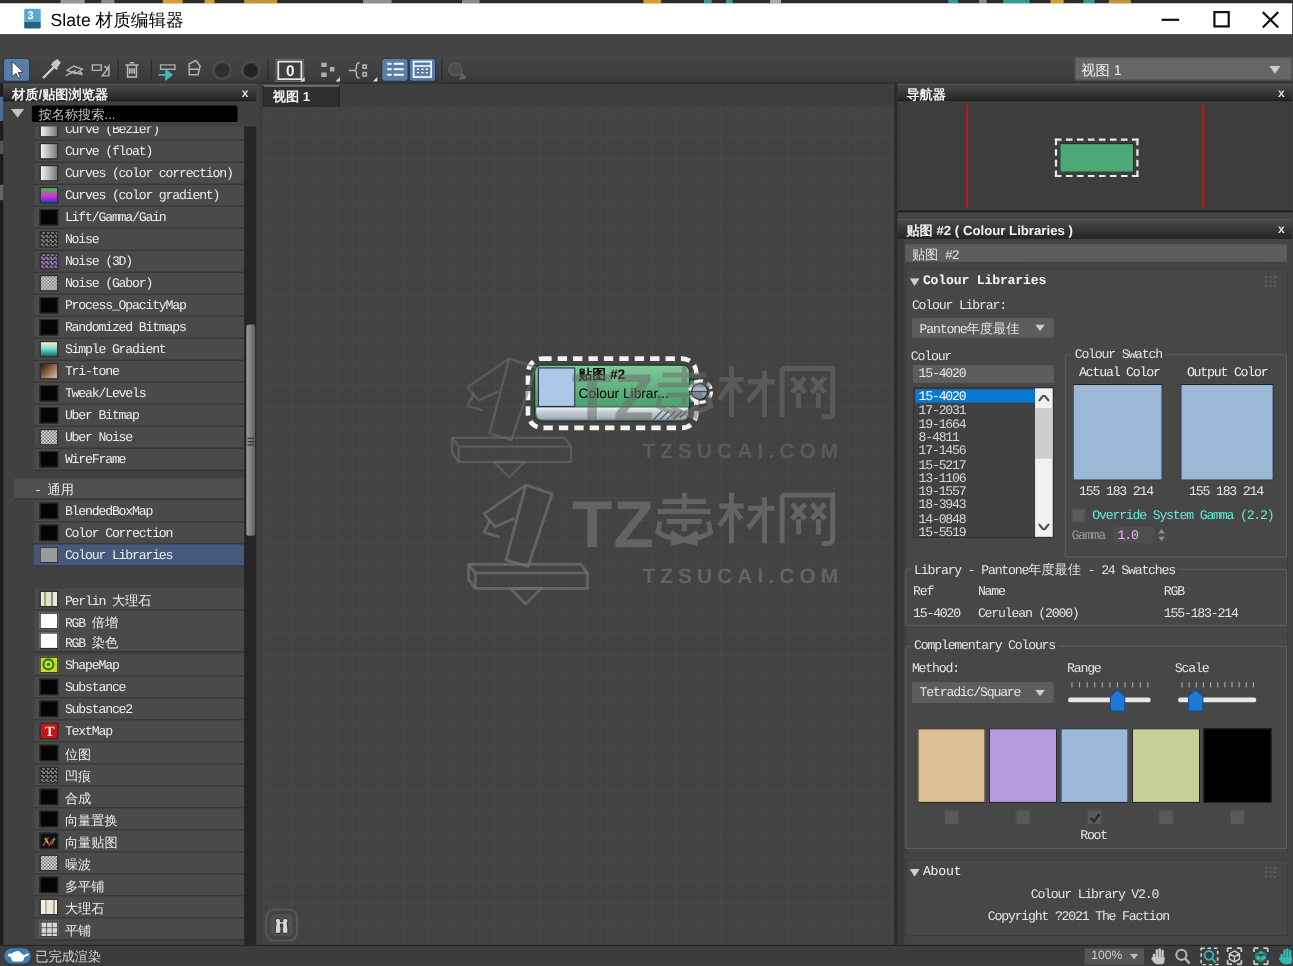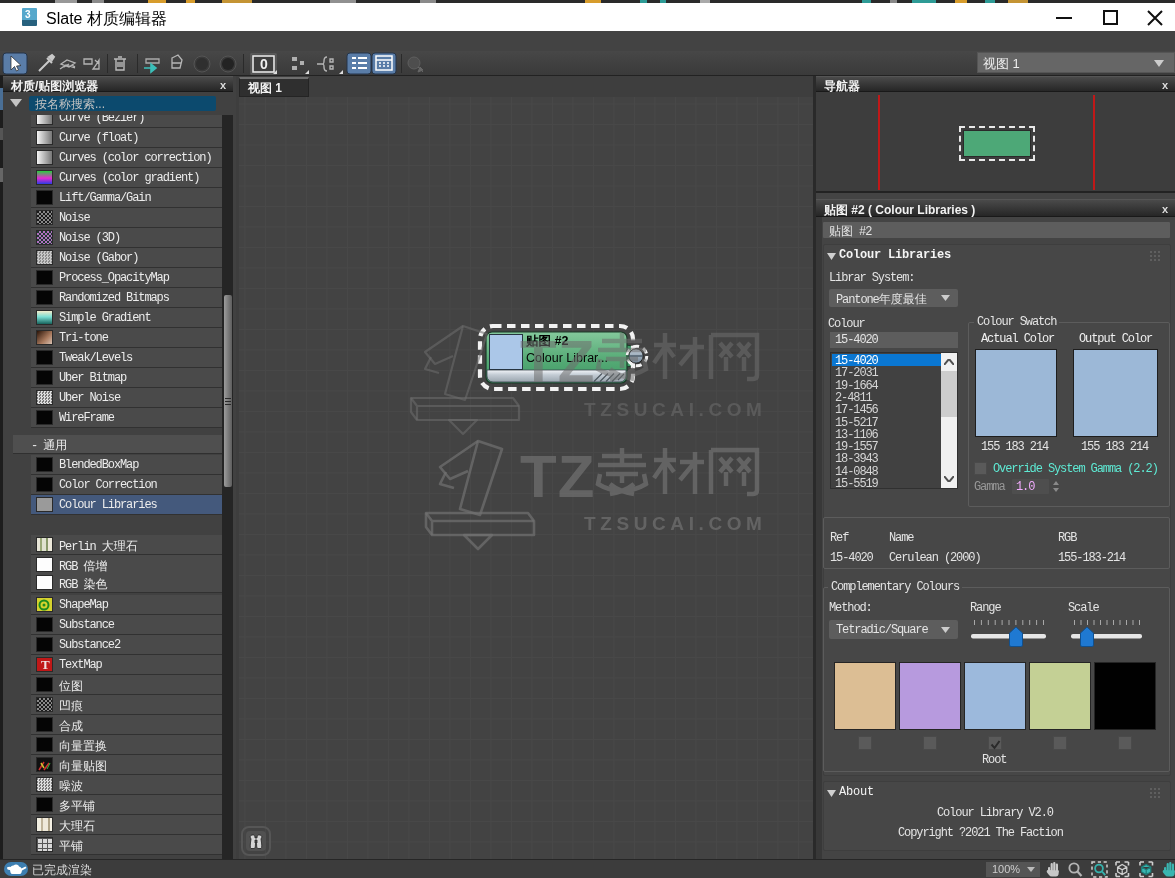--- a/index.html
+++ b/index.html
@@ -108,21 +108,21 @@
       <div class="abs" style="left:0;top:52px;width:3px;height:12px;background:#555"></div>
       <div class="abs" style="left:0;top:92px;width:3px;height:14px;background:#666"></div>
     </div>
     <div class="abs hdrbar" style="left:3px;top:0;width:230px;height:16px">
       <div class="abs" style="left:8px;top:1px">材质/贴图浏览器</div>
       <div class="hdrx">x</div>
     </div>
     <svg class="abs" style="left:10px;top:23px" width="12" height="8">
         <path d="M0 0 h12 l-6 8 z" fill="#c4c4c4"></path>
       </svg>
-    <div class="abs" style="left:29px;top:20px;width:187px;height:15px;background:#0c4a6e;border-radius:2px">
+    <div class="abs" style="left:29px;top:20px;width:187px;height:15px;background:#000000;border-radius:2px">
       <div class="abs" style="left:6px;top:0px;font-size:12px;color:#c2c2c2">按名称搜索...</div>
     </div>
     <div id="list" class="abs" style="left:3px;top:39px;width:219px;height:743px;overflow:hidden">
       <div class="row" style="top:-7px;">
           <div class="ricon i-grad"></div>
           <div class="rowt">Curve (Bezier)</div>
         </div>
       <div class="row" style="top:13px;">
           <div class="ricon i-grad"></div>
           <div class="rowt">Curve (float)</div>
@@ -400,38 +400,38 @@
           <rect x="4" y="0" width="2" height="2"></rect>
           <rect x="8" y="0" width="2" height="2"></rect>
           <rect x="0" y="4" width="2" height="2"></rect>
           <rect x="4" y="4" width="2" height="2"></rect>
           <rect x="8" y="4" width="2" height="2"></rect>
           <rect x="0" y="8" width="2" height="2"></rect>
           <rect x="4" y="8" width="2" height="2"></rect>
           <rect x="8" y="8" width="2" height="2"></rect>
         </g>
       </svg>
-    <div class="mono" style="position:absolute;left:16px;top:195px">Librar System:</div>
+    <div class="mono" style="position:absolute;left:16px;top:195px">Colour Librar:</div>
     <div class="dd" style="left:16px;top:213px;width:129px;height:18px">
         <div class="mono" style="position:absolute;left:7px;top:2px">Pantone<span class="cjk">年度最佳</span></div>
         <svg class="abs" style="right:8px;top:6px" width="9" height="6">
           <path d="M0 0 h9 l-4.5 6 z" fill="#ccc"></path>
         </svg>
       </div>
     <div class="mono" style="position:absolute;left:15px;top:241px">Colour</div>
     <div class="abs" style="left:17px;top:256px;width:128px;height:16px;background:#5d5d5d">
         <div class="mono" style="position:absolute;left:5px;top:1px">15-4020</div>
       </div>
     <div class="abs" style="left:17px;top:276px;width:128px;height:137px;background:#414141;border:1px solid #303030">
 <div class="abs" style="left:1px;top:1.0px;width:109px;height:12.3px;background:#0a77d2">
           <div class="mono" style="position:absolute;left:3px;top:0;color:#fff">15-4020</div>
         </div>
 <div class="mono" style="position:absolute;left:4px;top:13.3px;color:#d6d6d6">17-2031</div>
 <div class="mono" style="position:absolute;left:4px;top:25.6px;color:#d6d6d6">19-1664</div>
-<div class="mono" style="position:absolute;left:4px;top:37.9px;color:#d6d6d6">2-4811</div>
+<div class="mono" style="position:absolute;left:4px;top:37.9px;color:#d6d6d6">8-4811</div>
 <div class="mono" style="position:absolute;left:4px;top:50.2px;color:#d6d6d6">17-1456</div>
 <div class="mono" style="position:absolute;left:4px;top:62.5px;color:#d6d6d6">15-5217</div>
 <div class="mono" style="position:absolute;left:4px;top:74.8px;color:#d6d6d6">13-1106</div>
 <div class="mono" style="position:absolute;left:4px;top:87.1px;color:#d6d6d6">19-1557</div>
 <div class="mono" style="position:absolute;left:4px;top:99.4px;color:#d6d6d6">18-3943</div>
 <div class="mono" style="position:absolute;left:4px;top:111.7px;color:#d6d6d6">14-0848</div>
 <div class="mono" style="position:absolute;left:4px;top:124.0px;color:#d6d6d6">15-5519</div>
 <div class="abs" style="left:110px;top:0;width:16px;height:135px;background:#f1f1f1">
 <svg class="abs" style="left:3px;top:6px" width="10" height="6">
             <path d="M0 6 L5 0 L10 6" fill="none" stroke="#505050" stroke-width="2"></path>
@@ -453,20 +453,21 @@
     <div class="abs" style="left:161px;top:386px;width:13px;height:13px;background:#5a5a5a;border:1px solid #4a4a4a"></div>
     <div class="mono" style="position:absolute;left:180px;top:386px;color:#5eead4">Override System Gamma (2.2)</div>
     <div class="mono" style="position:absolute;left:161px;top:404px;color:#989898">Gamma</div>
     <div class="abs" style="left:199px;top:403px;width:37px;height:15px;background:#4e4e4e;border-radius:1px">
         <div class="mono" style="position:absolute;left:4px;top:1px;color:#f0abfc">1.0</div>
       </div>
     <svg class="abs" style="left:238px;top:403px" width="10" height="15">
         <path d="M2 6 L5 2 L8 6 Z M2 9 L5 13 L8 9 Z" fill="#8a8a8a"></path>
       </svg>
     <div class="gbox" style="left:10px;top:441px;width:347px;height:52px"></div>
+    <div class="glabel" style="left:15px;top:434px">Library - Pantone<span class="cjk">年度最佳</span> - 24 Swatches</div>
     <div class="mono" style="position:absolute;left:17px;top:455px">Ref</div>
     <div class="mono" style="position:absolute;left:76px;top:455px">Name</div>
     <div class="mono" style="position:absolute;left:245px;top:455px">RGB</div>
     <div class="mono" style="position:absolute;left:17px;top:475px">15-4020</div>
     <div class="mono" style="position:absolute;left:76px;top:475px">Cerulean (2000)</div>
     <div class="mono" style="position:absolute;left:245px;top:475px">155-183-214</div>
     <div class="gbox" style="left:10px;top:511px;width:347px;height:185px"></div>
     <div class="glabel" style="left:15px;top:504px">Complementary Colours</div>
     <div class="mono" style="position:absolute;left:16px;top:525px">Method:</div>
     <div class="mono" style="position:absolute;left:157px;top:525px">Range</div>

